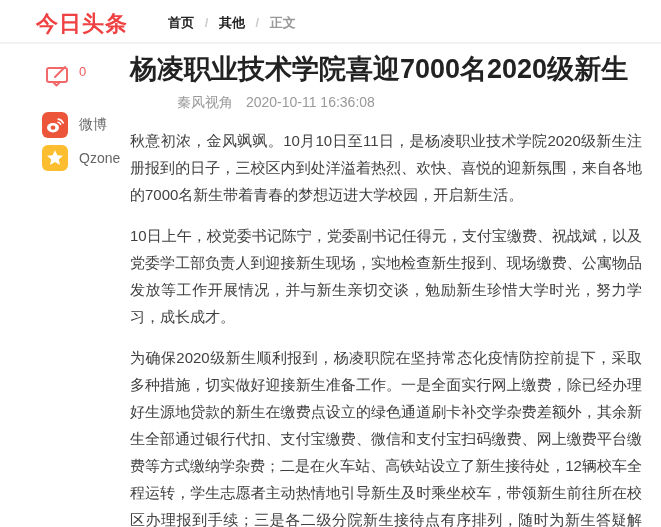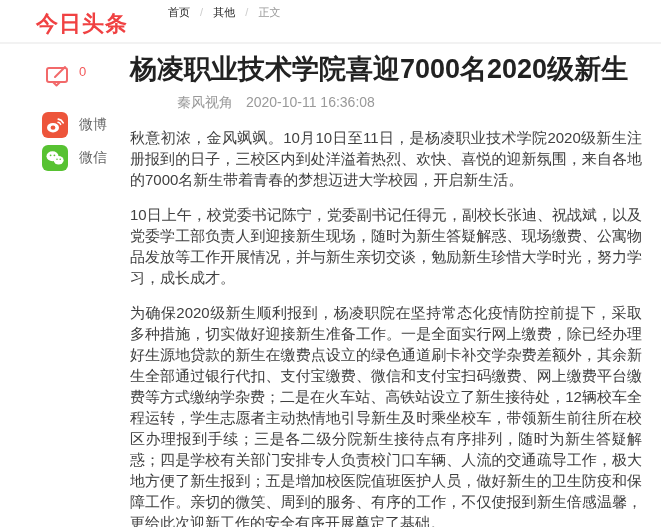--- a/index.html
+++ b/index.html
@@ -12,21 +12,21 @@
   .site-header{
     position:absolute; top:0; left:0; width:661px; height:44px;
     background:#fff; border-bottom:2px solid #f2f2f2;
   }
   .logo{
     position:absolute; left:36px; top:9px;
     font-size:22px; font-weight:bold; color:#f04142; letter-spacing:1px;
     cursor:pointer;
   }
   .breadcrumb{
-    position:absolute; left:168px; top:5px; font-size:11px; color:#222;
+    position:absolute; left:168px; top:14px; font-size:13px; color:#222;font-weight:bold;
   }
   .breadcrumb .crumb{ cursor:pointer; }
   .breadcrumb .sep{ color:#cccccc; margin:0 7px; }
   .breadcrumb .current{ color:#999999; }
   
   .share-rail{ position:absolute; left:42px; top:62px; width:85px; }
   .comment-btn{ display:flex; align-items:flex-start; cursor:pointer; }
   .comment-count{ color:#f2595a; font-size:13px; margin-left:7px; margin-top:2px; }
   .share-list{ margin-top:16px; }
   .share-item{ display:flex; align-items:center; margin-bottom:7px; cursor:pointer; }
@@ -41,21 +41,21 @@
   .share-label{ margin-left:11px; font-size:14px; color:#666666; }
   
   .article{ position:absolute; left:130px; top:54px; width:512px; }
   .article-title{
     font-size:27px; line-height:31px; font-weight:bold; color:#222222;
     margin-bottom:9px;
   }
   .article-meta{ font-size:14px; color:#999999; margin-bottom:15px;margin-left:47px; }
   .article-meta .author{ margin-right:9px; cursor:pointer; }
   .article-body p{
-    font-size:15px; line-height:21px; color:#404040;
+    font-size:15px; line-height:27px; color:#404040;
     text-align:justify; margin-bottom:14px;
   }
 </style>
 </head>
 <body>
 
 <div class="site-header">
   <div class="logo">今日头条</div>
   <div class="breadcrumb">
     <span class="crumb">首页</span>
@@ -87,43 +87,38 @@
         <svg width="26" height="26" viewBox="0 0 26 26">
           <ellipse cx="11" cy="15.7" rx="6" ry="4.8" fill="#ffffff"></ellipse>
           <ellipse cx="11" cy="15.7" rx="2.4" ry="2.1" fill="#ed553b"></ellipse>
           <path d="M16.3 7.2a7 7 0 0 1 4.9 3.6" stroke="#ffffff" stroke-width="1.7" fill="none" stroke-linecap="round"></path>
           <path d="M16 10.3a3.8 3.8 0 0 1 2.7 2.1" stroke="#ffffff" stroke-width="1.5" fill="none" stroke-linecap="round"></path>
         </svg>
       </span>
       <span class="share-label">微博</span>
     </div>
 
-
     <div class="share-item">
-      <span class="share-icon wechat">
+      <span class="share-icon qzone">
         <svg width="26" height="26" viewBox="0 0 26 26">
-          <ellipse cx="10.5" cy="11.3" rx="6" ry="5" fill="#ffffff"></ellipse>
-          <ellipse cx="16.6" cy="15.2" rx="5" ry="4.2" fill="#ffffff"></ellipse>
-          <circle cx="8.6" cy="10.3" r="0.9" fill="#57c232"></circle>
-          <circle cx="12.4" cy="10.3" r="0.9" fill="#57c232"></circle>
-          <circle cx="15" cy="14.3" r="0.8" fill="#57c232"></circle>
-          <circle cx="18.2" cy="14.3" r="0.8" fill="#57c232"></circle>
+          <path fill="#ffffff" d="M13 5.2l2.4 5 5.6.6-4.2 3.7 1.2 5.5-5-2.9-5 2.9 1.2-5.5L5 10.8l5.6-.6z"></path>
         </svg>
       </span>
-      <span class="share-label">微信</span>
+      <span class="share-label">Qzone</span>
     </div>
+
 
   </div>
 </div>
 
 <div class="article">
   <h1 class="article-title">杨凌职业技术学院喜迎7000名2020级新生</h1>
   <div class="article-meta">
     <span class="author">秦风视角</span>
     <span class="time">2020-10-11 16:36:08</span>
   </div>
   <div class="article-body">
     <p>秋意初浓，金风飒飒。10月10日至11日，是杨凌职业技术学院2020级新生注册报到的日子，三校区内到处洋溢着热烈、欢快、喜悦的迎新氛围，来自各地的7000名新生带着青春的梦想迈进大学校园，开启新生活。</p>
-    <p>10日上午，校党委书记陈宁，党委副书记任得元，副校长张迪、祝战斌，以及党委学工部负责人到迎接新生现场，随时为新生答疑解惑、现场缴费、公寓物品发放等工作开展情况，并与新生亲切交谈，勉励新生珍惜大学时光，努力学习，成长成才。</p>
+    <p>10日上午，校党委书记陈宁，党委副书记任得元，支付宝缴费、祝战斌，以及党委学工部负责人到迎接新生现场，实地检查新生报到、现场缴费、公寓物品发放等工作开展情况，并与新生亲切交谈，勉励新生珍惜大学时光，努力学习，成长成才。</p>
     <p>为确保2020级新生顺利报到，杨凌职院在坚持常态化疫情防控前提下，采取多种措施，切实做好迎接新生准备工作。一是全面实行网上缴费，除已经办理好生源地贷款的新生在缴费点设立的绿色通道刷卡补交学杂费差额外，其余新生全部通过银行代扣、支付宝缴费、微信和支付宝扫码缴费、网上缴费平台缴费等方式缴纳学杂费；二是在火车站、高铁站设立了新生接待处，12辆校车全程运转，学生志愿者主动热情地引导新生及时乘坐校车，带领新生前往所在校区办理报到手续；三是各二级分院新生接待点有序排列，随时为新生答疑解惑；四是学校有关部门安排专人负责校门口车辆、人流的交通疏导工作，极大地方便了新生报到；五是增加校医院值班医护人员，做好新生的卫生防疫和保障工作。亲切的微笑、周到的服务、有序的工作，不仅使报到新生倍感温馨，更给此次迎新工作的安全有序开展奠定了基础。</p>
 
   </div>
 </div>
 
 </body></html>

